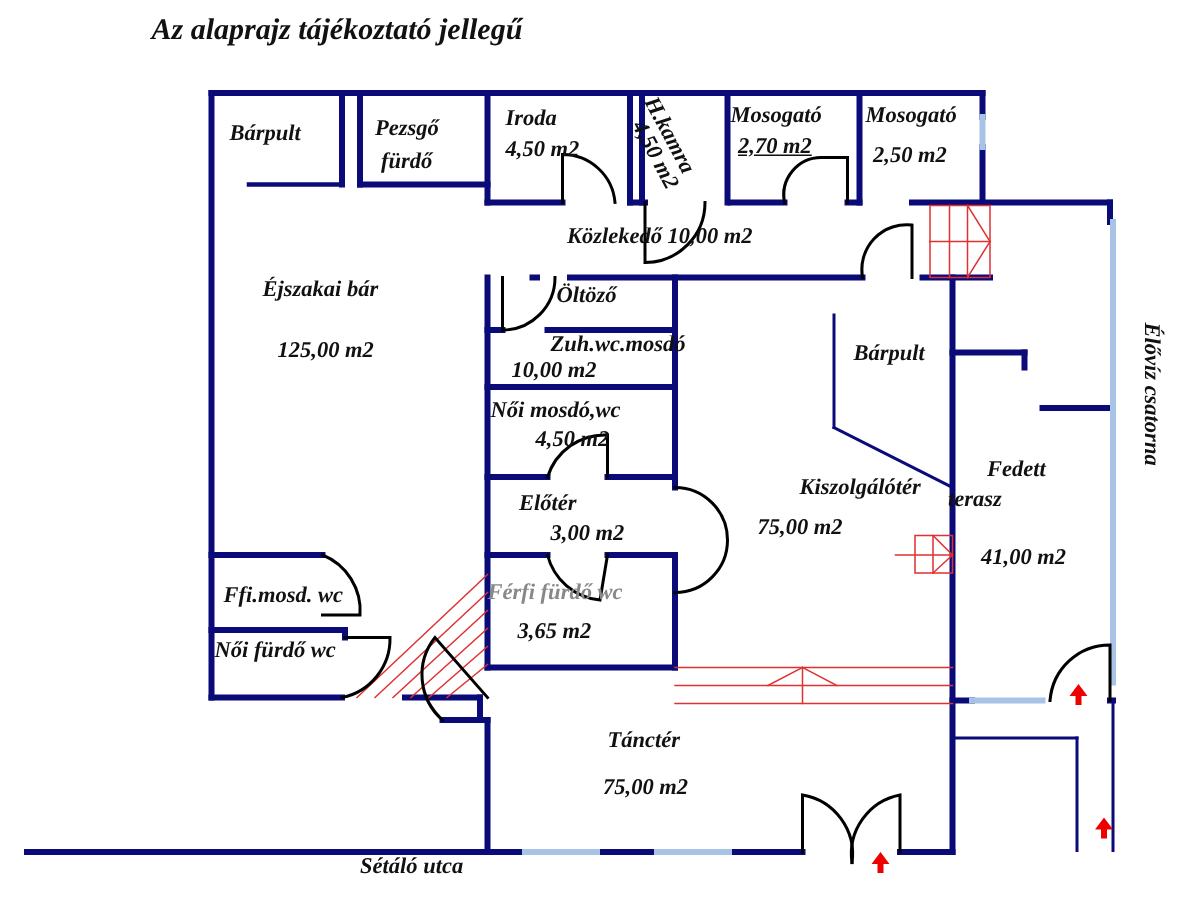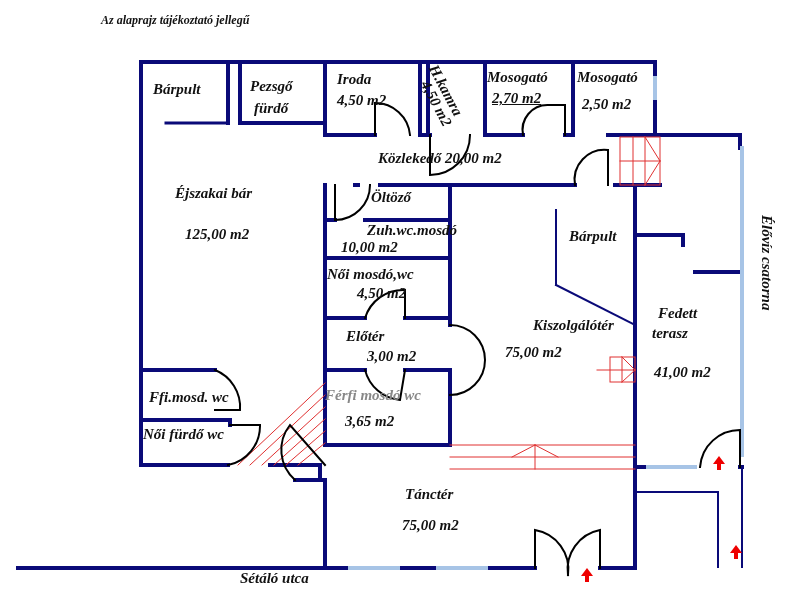--- a/index.html
+++ b/index.html
@@ -1,19 +1,19 @@
 <!DOCTYPE html>
 <html><head>
 <meta charset="utf-8">
 <style>
   html, body { margin: 0; padding: 0; background: #ffffff; }
   body { width: 800px; height: 600px; position: relative; overflow: hidden; font-family: "Liberation Serif", "DejaVu Serif", serif; }
   svg { position: absolute; left: 0; top: 0; }
   .lbl { position: absolute; font-style: italic; font-weight: bold; color: #111111; font-size: 15px; line-height: 17px; white-space: nowrap; }
-  .title { font-size: 12px; }
+  .title { font-size: 20px; }
   .vert { transform-origin: left top; }
 </style>
 </head>
 <body>
 
 <svg width="800" height="600" viewBox="0 0 800 600">
   <g fill="none" stroke-linecap="square">
 
     <g stroke="#0a0a78" stroke-width="4">
 
@@ -155,46 +155,46 @@
 <div class="lbl" style="left:337px;top:92px;">4,50 m2</div>
 
 <div class="lbl vert" style="left:440px;top:62px;transform:rotate(62deg);">H.kamra</div>
 <div class="lbl vert" style="left:432px;top:78px;transform:rotate(62deg);">4,50 m2</div>
 
 <div class="lbl" style="left:487px;top:69px;">Mosogató</div>
 <div class="lbl" style="left:492px;top:90px;text-decoration:underline;">2,70 m2</div>
 <div class="lbl" style="left:577px;top:69px;">Mosogató</div>
 <div class="lbl" style="left:582px;top:96px;">2,50 m2</div>
 
-<div class="lbl" style="left:378px;top:150px;">Közlekedő 20,00 m2</div>
+<div class="lbl" style="left:378px;top:150px;">Közlekedő 10,00 m2</div>
 
 <div class="lbl" style="left:175px;top:185px;">Éjszakai bár</div>
 <div class="lbl" style="left:185px;top:226px;font-style:italic;">125,00 m2</div>
 
 <div class="lbl" style="left:371px;top:189px;">Öltöző</div>
 <div class="lbl" style="left:333px;top:222px;margin-left:34px;">Zuh.wc.mosdó</div>
 <div class="lbl" style="left:341px;top:239px;">10,00 m2</div>
 
 <div class="lbl" style="left:327px;top:266px;">Női mosdó,wc</div>
 <div class="lbl" style="left:357px;top:285px;">4,50 m2</div>
 
 <div class="lbl" style="left:346px;top:328px;">Előtér</div>
 <div class="lbl" style="left:367px;top:348px;">3,00 m2</div>
 
-<div class="lbl" style="left:325px;top:387px;color:#888;">Férfi mosdó wc</div>
+<div class="lbl" style="left:325px;top:387px;color:#888;">Férfi fürdő wc</div>
 <div class="lbl" style="left:345px;top:413px;">3,65 m2</div>
 
 <div class="lbl" style="left:149px;top:389px;">Ffi.mosd. wc</div>
 <div class="lbl" style="left:143px;top:426px;">Női fürdő wc</div>
 
 <div class="lbl" style="left:569px;top:228px;">Bárpult</div>
 <div class="lbl" style="left:501px;top:317px;margin-left:32px;">Kiszolgálótér</div>
 <div class="lbl" style="left:505px;top:344px;">75,00 m2</div>
 
 <div class="lbl" style="left:658px;top:305px;">Fedett</div>
-<div class="lbl" style="left:652px;top:325px;">terasz</div>
+<div class="lbl" style="left:632px;top:325px;">terasz</div>
 <div class="lbl" style="left:654px;top:364px;">41,00 m2</div>
 
 <div class="lbl" style="left:405px;top:486px;text-align:center;">Tánctér</div>
 <div class="lbl" style="left:402px;top:517px;">75,00 m2</div>
 
 <div class="lbl" style="left:240px;top:570px;">Sétáló utca</div>
 <div class="lbl vert" style="left:775px;top:215px;transform:rotate(90deg);">Élővíz csatorna</div>
 
 </body></html>

